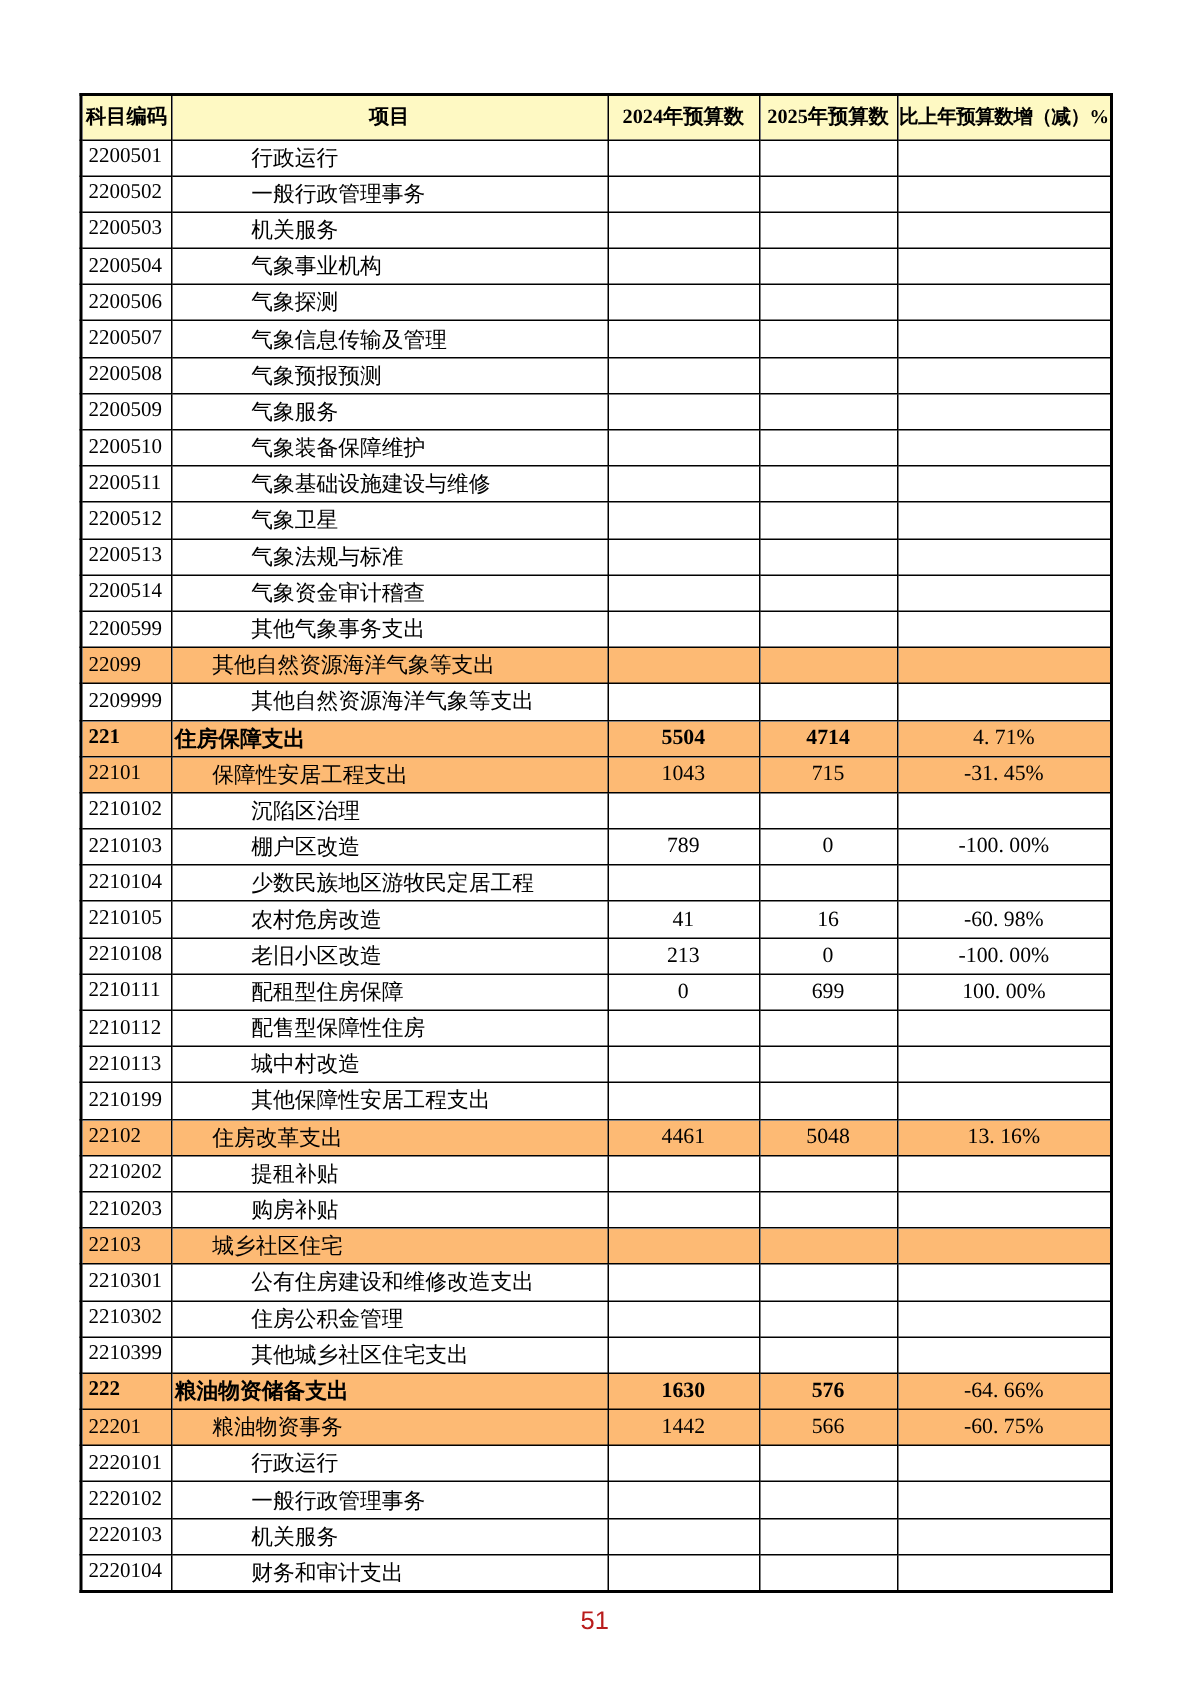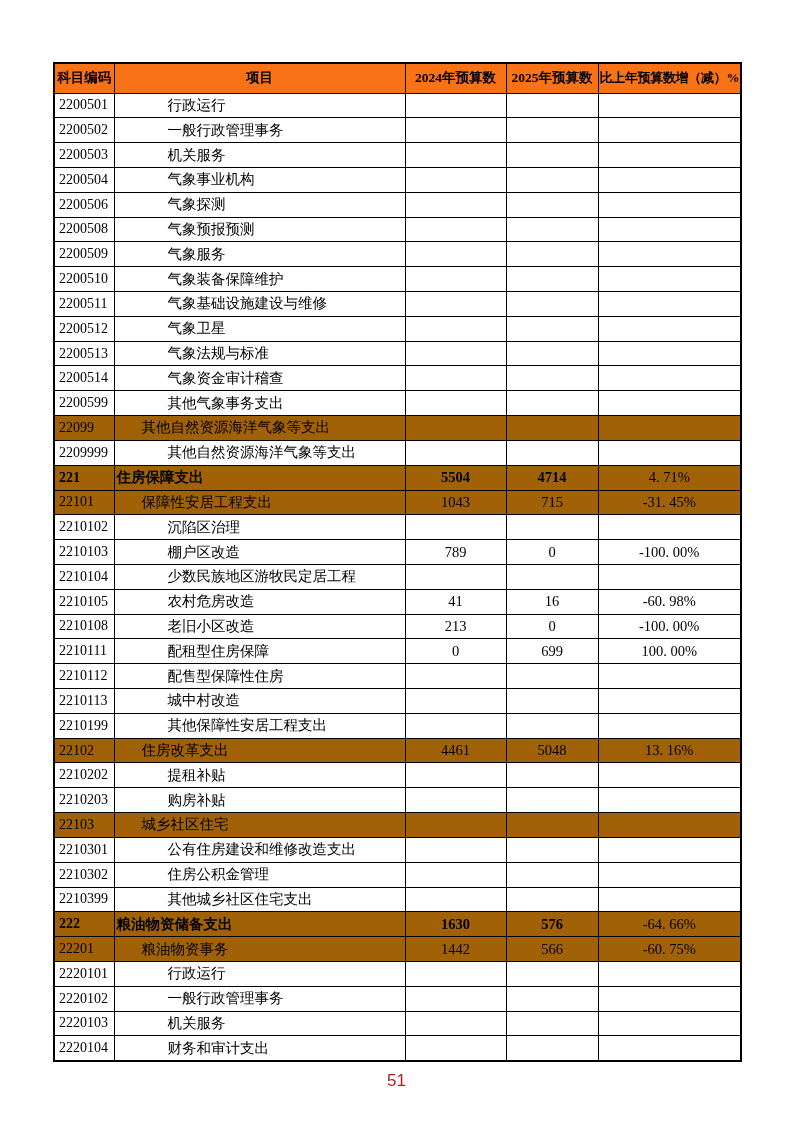--- a/index.html
+++ b/index.html
@@ -26,40 +26,40 @@
     overflow:hidden;
     white-space:nowrap;
     vertical-align:middle;
   }
   thead tr{height:30px;}
   tbody tr{height:23.6px;}
   thead th{
     font-weight:bold;
     font-size:13.5px;
     text-align:center;
-    background:#f97316;
+    background:#fef9c3;
   }
   thead th.hdr-pct{font-size:13px;letter-spacing:-0.3px;margin-top:44px;}
   td.code{
     font-size:14px;
     text-align:left;
     padding-left:4px;
   }
   td.name{
     font-size:14.5px;
     text-align:left;
   }
   td.num, td.pct{
     font-size:14.5px;
     text-align:center;
   }
   tr.lvl1 td.name{padding-left:2px;}
   tr.lvl2 td.name{padding-left:27px;}
   tr.lvl3 td.name{padding-left:53px;font-family:Liberation Mono, monospace;}
-  tr.shaded td{background:#a16207;}
+  tr.shaded td{background:#fdba74;}
   tr.bold td.code,
   tr.bold td.name,
   tr.bold td.num{font-weight:bold;}
   .page-number{
     position:absolute;
     left:0;top:1071px;
     width:793px;
     text-align:center;
     font-family:"Liberation Sans","DejaVu Sans",sans-serif;
     font-size:17px;
@@ -116,20 +116,27 @@
     <td class="pct"></td>
   </tr>
       <tr class="lvl3">
     <td class="code">2200506</td>
     <td class="name">气象探测</td>
     <td class="num"></td>
     <td class="num"></td>
     <td class="pct"></td>
   </tr>
       <tr class="lvl3">
+    <td class="code">2200507</td>
+    <td class="name">气象信息传输及管理</td>
+    <td class="num"></td>
+    <td class="num"></td>
+    <td class="pct"></td>
+  </tr>
+      <tr class="lvl3">
     <td class="code">2200508</td>
     <td class="name">气象预报预测</td>
     <td class="num"></td>
     <td class="num"></td>
     <td class="pct"></td>
   </tr>
       <tr class="lvl3">
     <td class="code">2200509</td>
     <td class="name">气象服务</td>
     <td class="num"></td>

